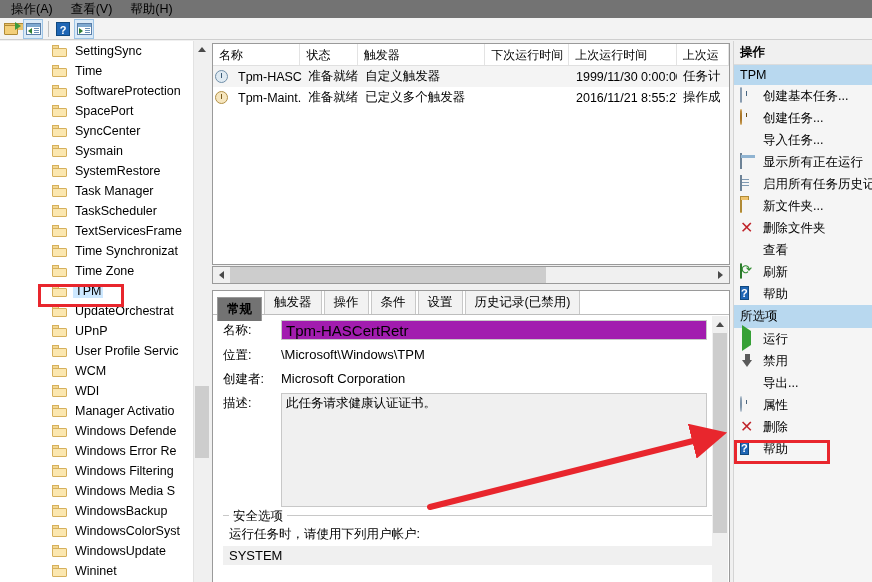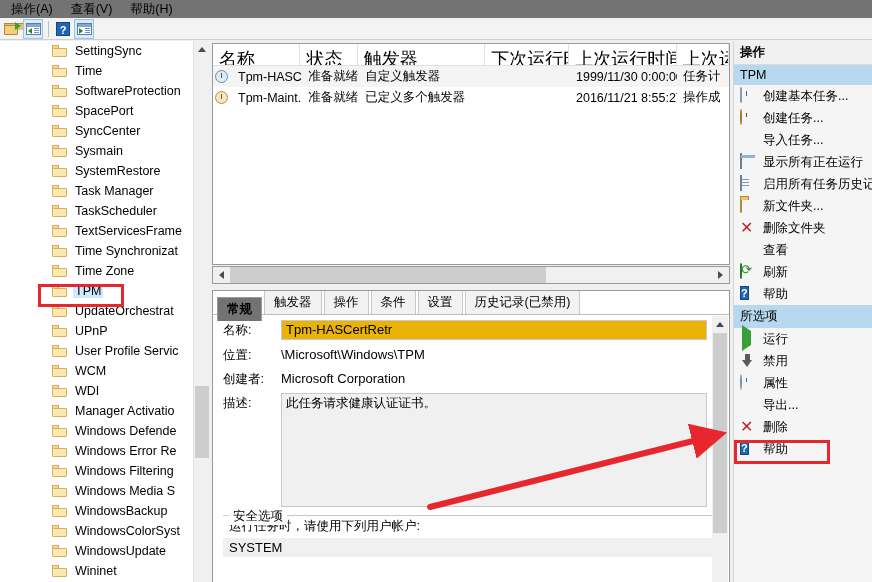--- a/index.html
+++ b/index.html
@@ -75,21 +75,21 @@
   .chev-up { width:0;height:0;border-style:solid;border-width:0 4px 5px 4px;
              border-color:transparent transparent #4a4a4a transparent; }
   .treescroll .thumb { position:absolute; left:1px; top:345px; width:14px; height:72px;
                        background:#cdcdcd; }
 
   
   .midwrap { position:absolute; left:210px; top:41px; width:522px; height:541px; }
   .listpane { position:absolute; left:2px; top:2px; width:518px; height:222px;
               background:#fff; border:1px solid #9a9a9a; overflow:hidden; }
   .lhead { height:22px; display:flex; border-bottom:1px solid #e0e0e0; background:#fff; }
-  .lhead .th { font-size:18px; padding:3px 6px 0 6px; border-right:1px solid #e3e3e3;
+  .lhead .th { font-size:12px; padding:3px 6px 0 6px; border-right:1px solid #e3e3e3;
                white-space:nowrap; overflow:hidden; }
   .lrow { height:21px; display:flex; align-items:center; }
   .lrow.alt { background:#f4f4f4; }
   .lcell { font-size:12.5px; padding:0 6px; white-space:nowrap; overflow:hidden; }
   .clockico { width:13px; height:13px; border-radius:50%; border:1px solid #6f8ea8;
               background:#dfeaf2; position:relative; flex:none; margin:0 4px 0 2px; }
   .clockico:after { content:''; position:absolute; left:5px; top:2px; width:1px; height:5px; background:#3b5b76; }
   .clockico.amber { background:#f6e6bf; border-color:#b29046; }
   .clockico.amber:after { background:#7a5c1e; }
 
@@ -109,27 +109,27 @@
   .tabs { height:24px; display:flex; align-items:flex-end; padding-left:4px;
           border-bottom:1px solid #bdbdbd; background:#fff; }
   .tab { font-size:12.5px; padding:3px 9px 3px 9px; border:1px solid #c8c8c8;
          border-bottom:none; background:#f2f2f2; margin-right:2px; color:#000; }
   .tab.active { background:#737373; border-color:#9a9a9a; position:relative; top:7px;
                 font-weight:bold; }
 
   .frow { display:flex; align-items:flex-start; padding:5px 0 0 10px; }
   .flabel { width:58px; font-size:12.5px; flex:none; padding-top:2px; }
   .fvalue { font-size:13px; padding-top:2px; }
-  .fbox { border:1px solid #c8c8c8; background:#eab308; height:20px; flex:1; margin-right:22px;
-          font-size:13px; padding:1px 4px; overflow:hidden; }
+  .fbox { border:1px solid #c8c8c8; background:#a21caf; height:20px; flex:1; margin-right:22px;
+          font-size:15px; padding:1px 4px; overflow:hidden; }
   .descbox { border:1px solid #c8c8c8; background:#f0f0f0; height:114px; flex:1;
              margin-right:22px; font-size:12.5px; padding:1px 4px; }
 
   .group { margin:8px 10px 0 10px; border-top:1px solid #c8c8c8; position:relative;
-           }
+           padding-top:8px; }
   .group > .gtitle { position:absolute; left:6px; top:-8px; background:#fff;
                      padding:0 4px; font-size:12.5px; }
   .glabel { font-size:12.5px; padding:2px 0 3px 6px; }
   .gvalue { font-size:13px; background:#f0f0f0; padding:2px 6px; }
 
   .dscroll { position:absolute; right:1px; top:25px; width:16px; height:307px; background:#f0f0f0; }
   .dscroll .up { height:16px; display:flex; align-items:center; justify-content:center; }
   .dscroll .dthumb { position:absolute; left:1px; top:17px; width:14px; height:200px; background:#cdcdcd; }
 
   
@@ -542,26 +542,26 @@
         <div class="acsection">所选项</div>
         <div class="acitem">
           <span class="acico"><span class="ic-run"></span></span>
           <span class="aclabel">运行</span>
         </div>
         <div class="acitem">
           <span class="acico"><span class="ic-disable"></span></span>
           <span class="aclabel">禁用</span>
         </div>
         <div class="acitem">
+          <span class="acico"></span>
+          <span class="aclabel">导出...</span>
+        </div>
+        <div class="acitem">
           <span class="acico"><span class="ic-props"></span></span>
           <span class="aclabel">属性</span>
-        </div>
-        <div class="acitem">
-          <span class="acico"></span>
-          <span class="aclabel">导出...</span>
         </div>
         <div class="acitem">
           <span class="acico"><span class="ic-x">✕</span></span>
           <span class="aclabel">删除</span>
         </div>
         <div class="acitem">
           <span class="acico"><span class="ic-help">?</span></span>
           <span class="aclabel">帮助</span>
         </div>
       </div>

